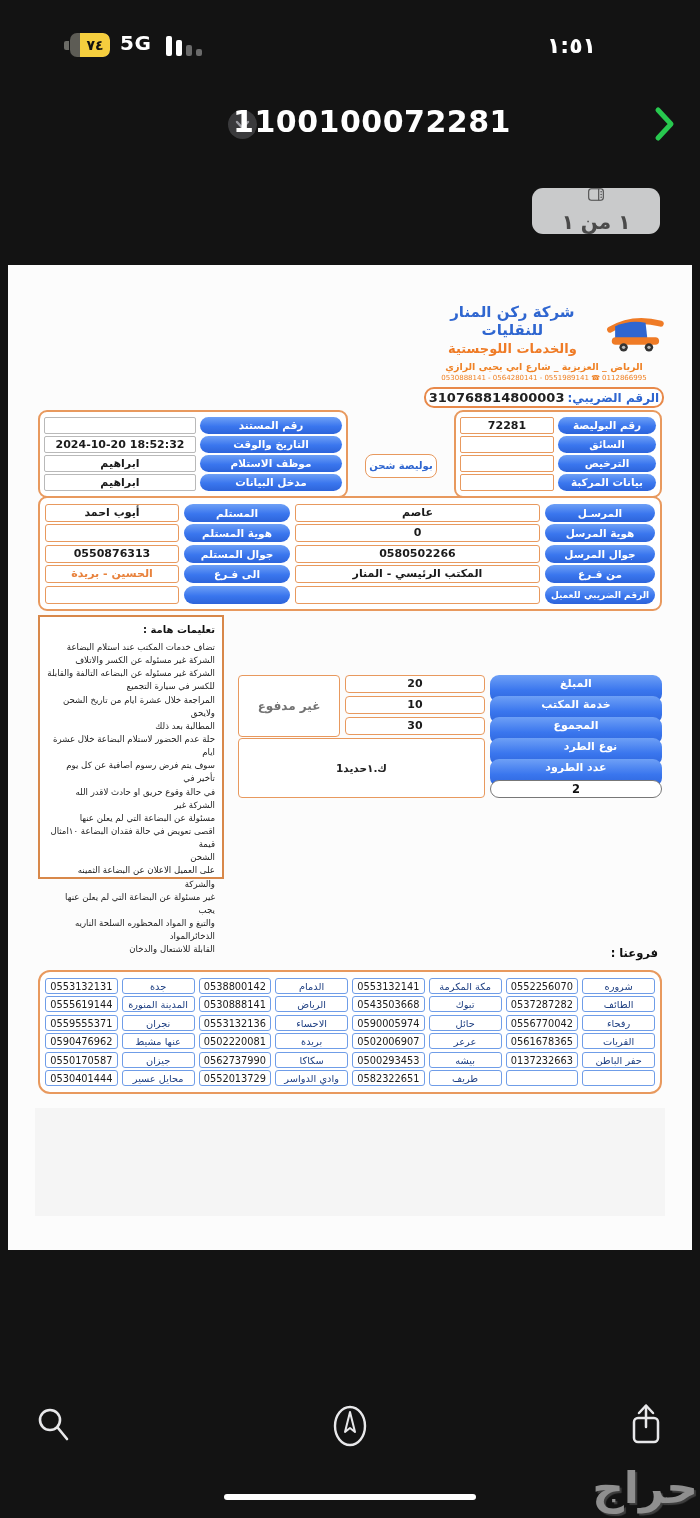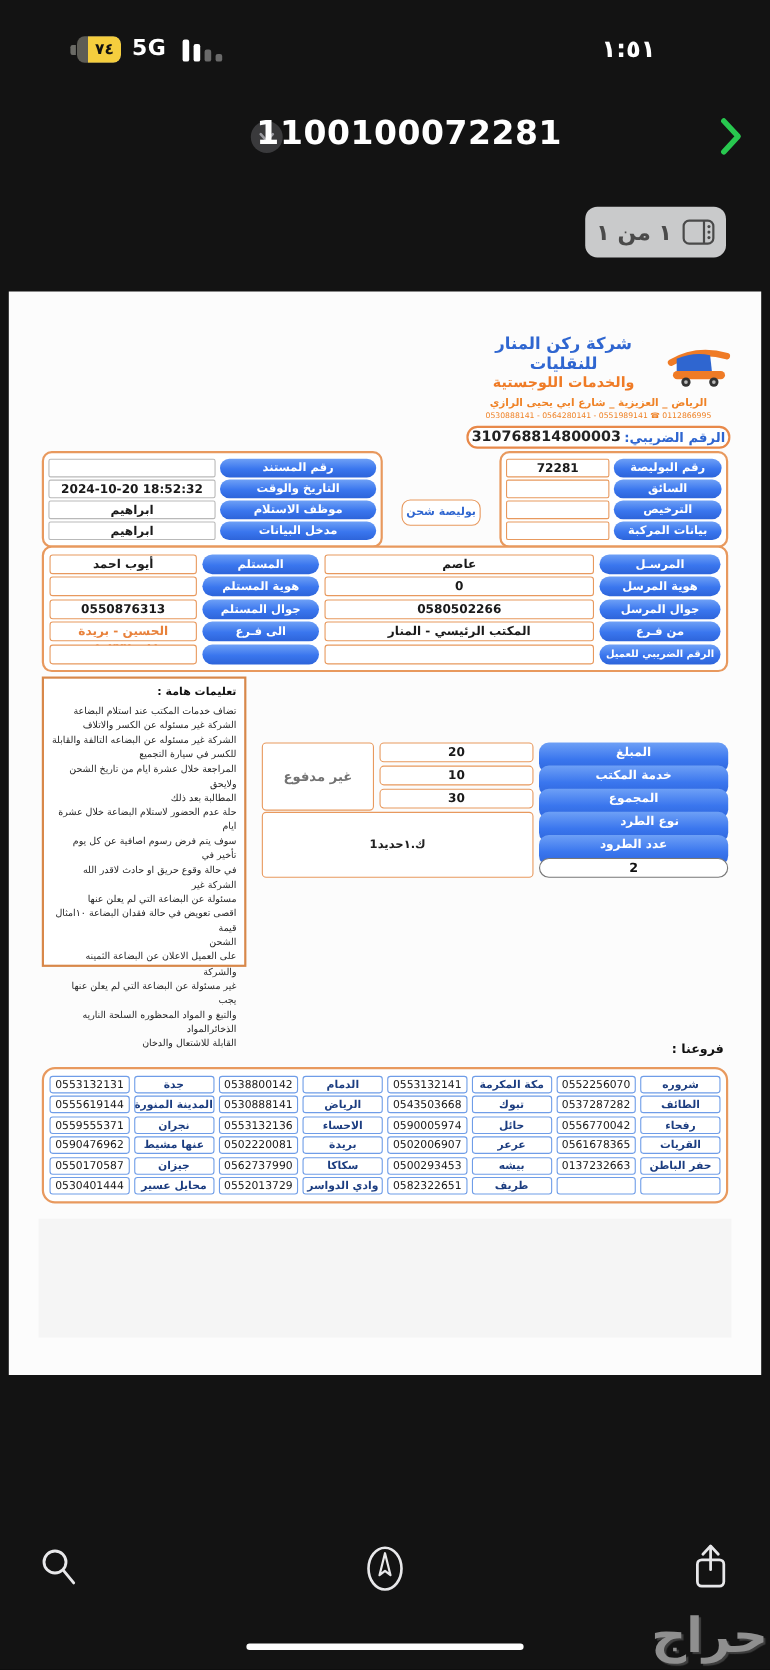--- a/index.html
+++ b/index.html
@@ -16,21 +16,21 @@
   .bat-num { position:absolute; right:0; top:0; width:30px; height:24px; text-align:center; line-height:25px; font-size:14px; font-weight:bold; color:#111; }
   .net-5g { left:120px; top:31px; color:#fff; font-size:20px; font-weight:bold; letter-spacing:0.5px; }
   .sig { left:166px; top:36px; width:44px; height:20px; }
   .sig span { position:absolute; bottom:0; width:6px; border-radius:2px; }
   .clock { right:104px; top:33px; color:#fff; font-size:22px; font-weight:bold; }
 
   
   .title-row { left:44px; right:0; top:104px; text-align:center; color:#fff; font-size:30px; font-weight:bold; letter-spacing:0.5px; }
   .chev-circle { left:228px; top:110px; width:29px; height:29px; border-radius:50%; background:#3a3a3c; display:flex; align-items:center; justify-content:center; cursor:pointer; }
   .fwd-arrow { right:24px; top:106px; width:22px; height:36px; }
-  .page-pill { right:40px; top:188px; width:128px; height:46px; background:#c9cacb; border-radius:11px; display:flex; direction:rtl; align-items:center; justify-content:center; gap:9px; }
+  .page-pill { right:40px; top:188px; width:128px; height:46px; background:#c9cacb; border-radius:11px; display:flex; direction:rtl; align-items:center; justify-content:center; gap:9px;flex-direction:column; }
   .page-pill .pp-text { color:#4a4a4a; font-size:20px; font-weight:bold; }
 
   
   .page { left:8px; top:265px; width:684px; height:985px; background:#fcfcfc; direction:rtl; }
 
   .logo-sec { top:38px; right:28px; width:240px; text-align:center; }
   .logo-row { display:flex; direction:rtl; justify-content:center; align-items:flex-end; gap:4px; }
   .logo-names { text-align:center; }
   .logo-n1 { color:#2f66d0; font-size:15px; font-weight:bold; }
   .logo-n2 { color:#ef7b26; font-size:13px; font-weight:bold; margin-top:2px; }
@@ -70,21 +70,21 @@
   .parcel-box { position:absolute; right:177px; top:124px; width:247px; height:60px; border:1.5px solid #e8995e; border-radius:4px; background:#fff; text-align:center; font-size:10.5px; font-weight:bold; color:#222; line-height:58px; }
   .count-pill { position:absolute; right:0; top:165px; width:172px; height:18px; border:1.2px solid #777; border-radius:10px; background:#fff; text-align:center; font-size:11.5px; font-weight:bold; line-height:17px; color:#111; }
   .instr-box { width:186px; height:264px; border:2px solid #d8884a; background:#fff; padding:7px 7px; }
   .instr-title { font-size:10px; font-weight:bold; color:#111; text-align:right; margin-bottom:6px; }
   .instr-line { font-size:8.6px; color:#222; text-align:right; line-height:1.53; }
 
   .branches-title { top:681px; right:34px; font-size:11.5px; font-weight:bold; color:#111; }
   .branches-sec { top:705px; right:30px; left:30px; border:2px solid #e8995e; border-radius:12px; background:#fff; padding:3px 5px; }
   .brow { display:flex; direction:rtl; gap:4px; margin:2.5px 0; }
   .bc { flex:1; height:16px; border:1.5px solid #6f9de8; border-radius:3px; background:#fff; text-align:center; font-size:9.8px; line-height:15px; overflow:hidden; white-space:nowrap; }
-  .bc.name { color:#1c3d80; font-weight:bold; }
+  .bc.name { color:#1c3d80; font-weight:normal; }
   .bc.phone { color:#1a1a1a; direction:ltr; }
 
   .gray-strip { top:843px; right:27px; left:27px; height:108px; background:#f5f5f5; }
 
   
   .tool { cursor:pointer; }
   .home-bar { left:224px; top:1494px; width:252px; height:6px; border-radius:3px; background:#fff; }
   .watermark { right:2px; top:1462px; font-size:44px; font-weight:bold; color:#8f8f8f; text-shadow:2px 2px 1px #3f3f3f; letter-spacing:-2px; }
 </style>
 </head>

